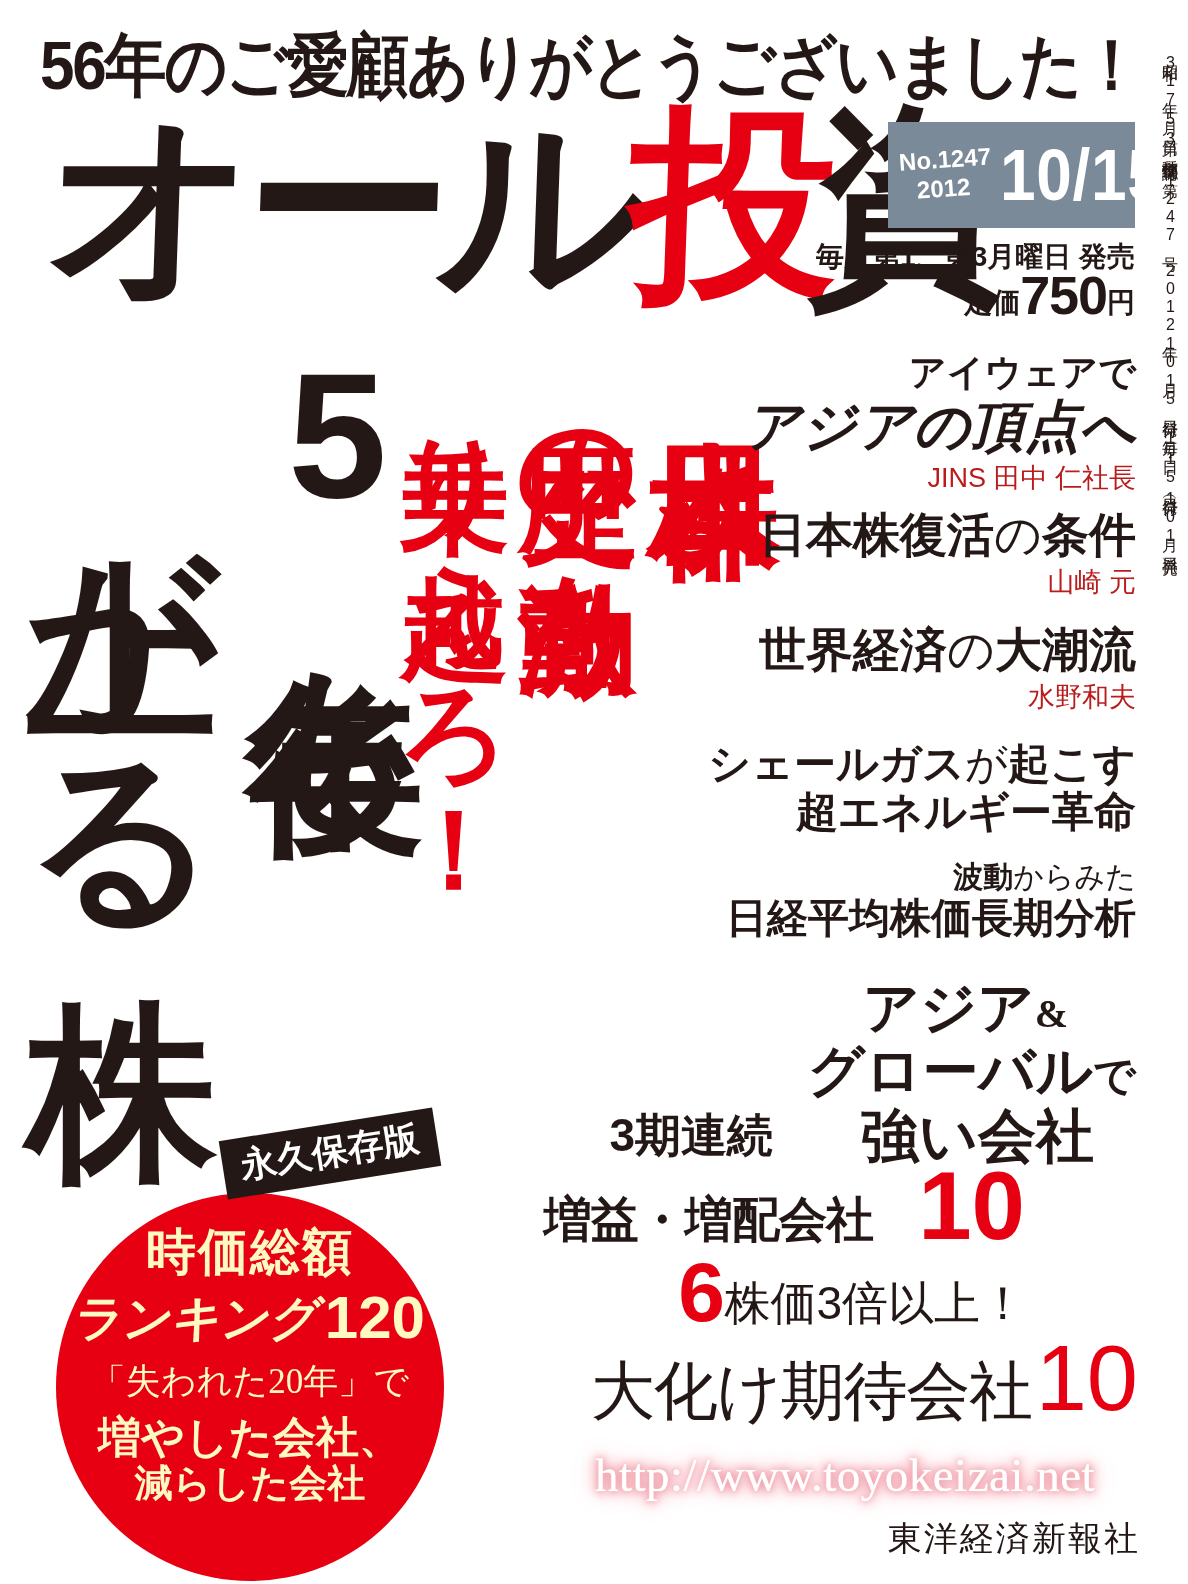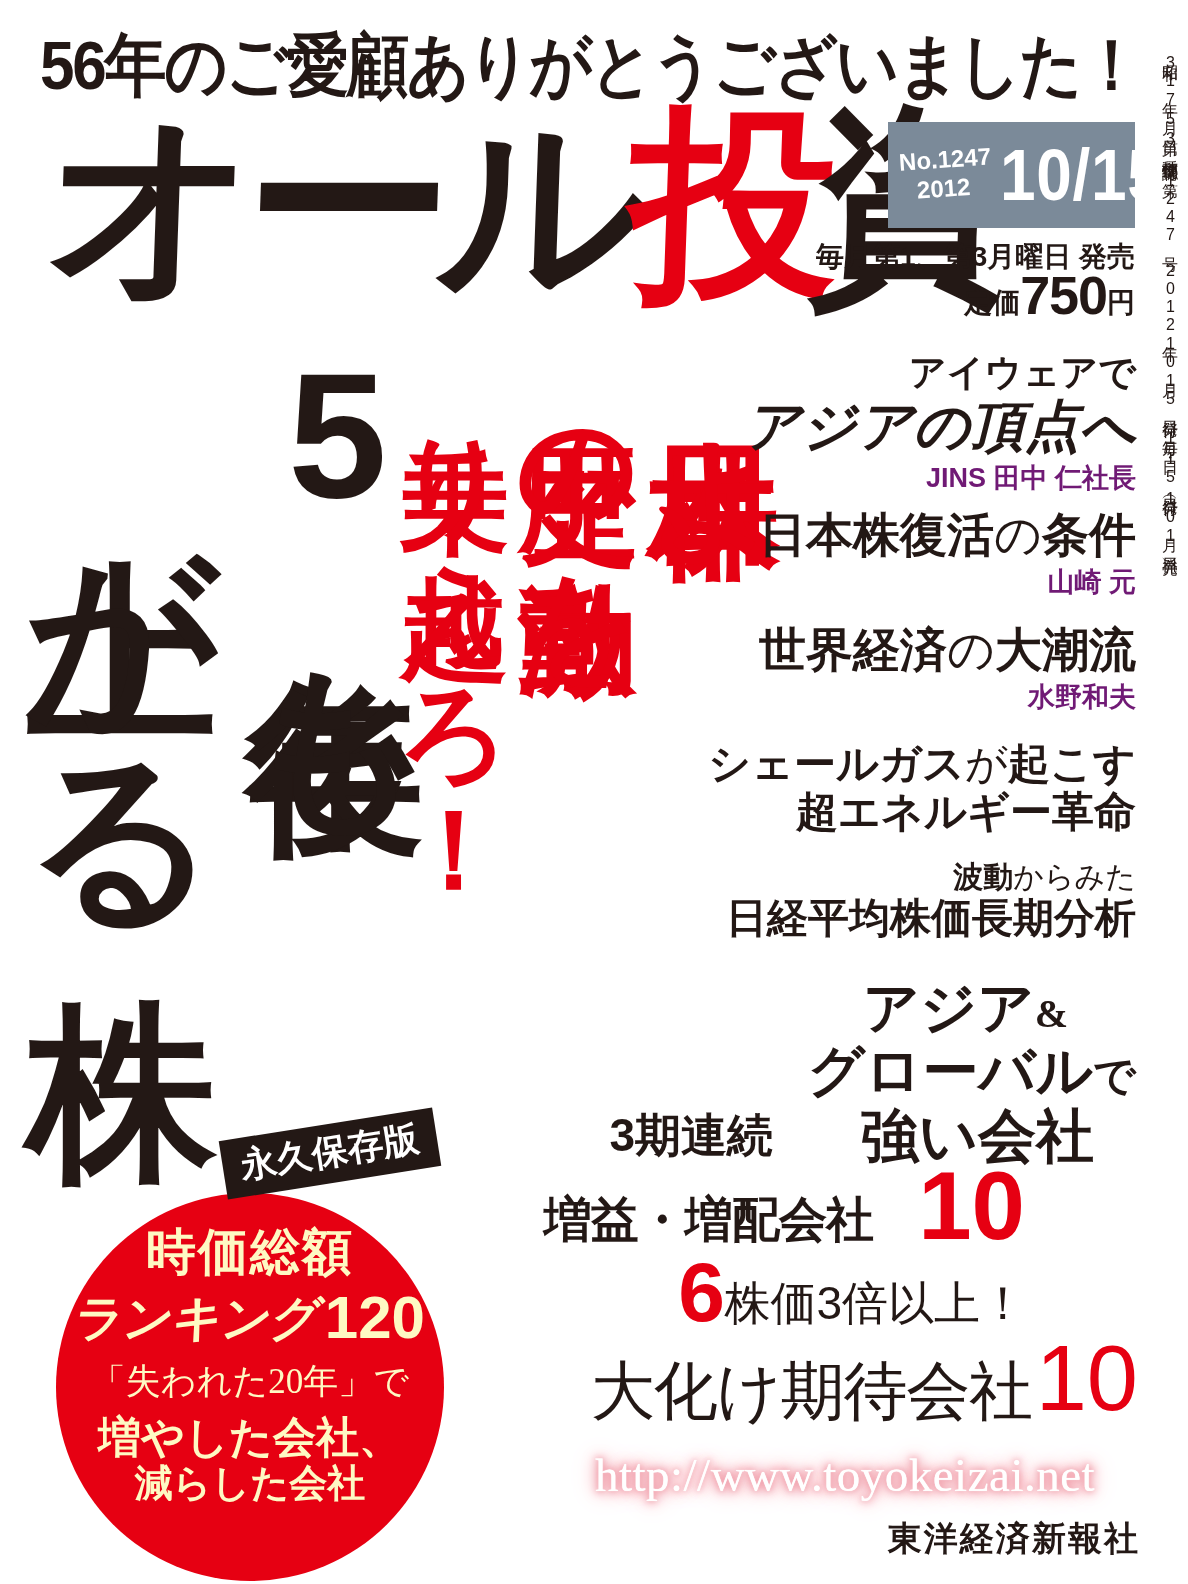--- a/index.html
+++ b/index.html
@@ -42,21 +42,21 @@
   .c2{left:519px;top:352px;font-size:119px;}
   .c3{left:400px;top:358px;font-size:110px;}
   .v-black{position:absolute;writing-mode:vertical-rl;text-orientation:upright;color:#231815;
            font-weight:900;line-height:1.05;letter-spacing:0.01em;z-index:2;}
   .b1{left:243px;top:336px;font-size:178px;}
   .b2{left:24px;top:405px;font-size:190px;}
 
   
   .art{position:absolute;right:52px;text-align:right;font-weight:900;line-height:1.16;z-index:2;}
   .lt{font-family:"Liberation Serif",serif;font-weight:500;}
-  .byline{color:#701a75;font-size:27px;font-weight:700;margin-top:4px;}
+  .byline{color:#b91c1c;font-size:27px;font-weight:400;margin-top:4px;}
   .a1{top:352px;}  .a1 .l1{font-size:37px;} .a1 .l2{font-size:55px;font-style:italic;}
   .a2{top:508px;font-size:47px;}
   .a3{top:623px;font-size:47px;}
   .a4{top:740px;font-size:42px;line-height:1.12;}
   .a5{top:860px;} .a5 .k{font-size:30px;} .a5 .t{font-size:41px;}
   .a6{top:976px;line-height:1.13;}
   .a6 .l1{font-size:56px;margin-right:68px;} .a6 .l1 .amp{font-size:40px;font-family:"Liberation Serif",serif;}
   .a6 .l2{font-size:56px;} .a6 .l2 .suf{font-size:42px;}
   .a6 .l3{font-size:58px;margin-right:42px;}
   .a6n{position:absolute;right:163px;top:1158px;font-size:96px;font-weight:900;color:#e60012;line-height:1;z-index:2;}
@@ -80,21 +80,21 @@
   .c-rank{font-size:49px;font-weight:900;transform:skewX(-10deg);letter-spacing:-0.02em;}
   .c-num{font-size:60px;font-weight:900;margin-left:4px;}
   .c-l3{font-family:"Liberation Serif",serif;font-weight:400;font-size:35px;margin-top:10px;}
   .c-l4{font-size:43px;font-weight:900;margin-top:8px;line-height:1.15;}
   .c-l5{font-size:38px;font-weight:900;line-height:1.15;}
 
   
   .url{position:absolute;left:545px;width:600px;top:1448px;text-align:center;
        font-family:"Liberation Serif",serif;font-size:47px;color:#ffffff;letter-spacing:0.5px;
        text-shadow:0 0 1px #fff,0 0 5px #f4a9b4,0 0 10px #ec8392,0 0 16px #ec8392,0 0 26px #f4a9b4;}
-  .publisher{position:absolute;right:48px;top:1516px;font-size:34px;font-weight:700;letter-spacing:0.06em;}
+  .publisher{position:absolute;right:48px;top:1516px;font-size:34px;font-weight:400;letter-spacing:0.06em;}
 </style>
 </head>
 <body>
 
 <div class="page">
 
   <div class="banner">56年のご愛顧ありがとうございました！</div>
 
   <div class="masthead">
     <span class="t-black">オール</span><span class="t-red">投</span><span class="t-black t-shi">資</span>

